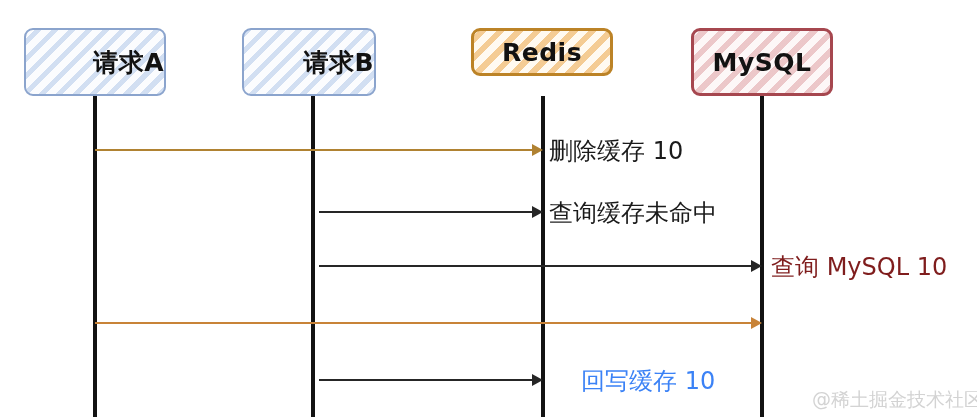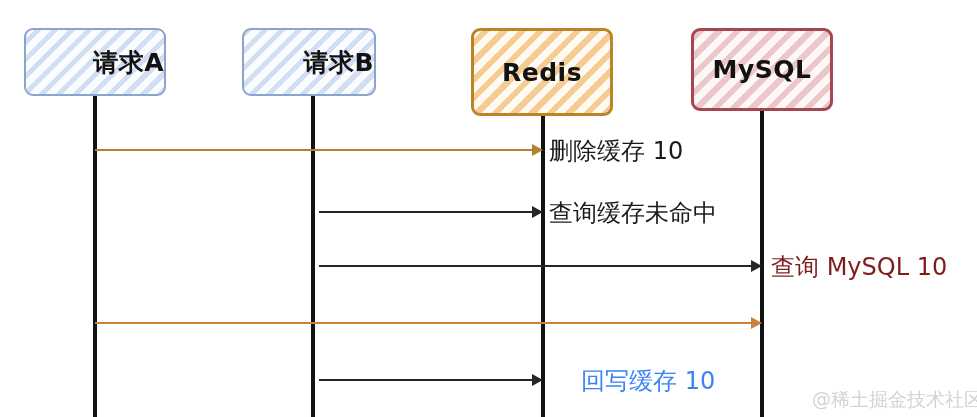--- a/index.html
+++ b/index.html
@@ -115,24 +115,24 @@
     <div class="lifeline" style="left: 93px; top: 96px; height: 321px; background: rgb(18, 18, 18);"></div>
     <div class="lifeline" style="left: 311px; top: 96px; height: 321px; background: rgb(18, 18, 18);"></div>
     <div class="lifeline" style="left: 541px; top: 96px; height: 321px; background: rgb(18, 18, 18);"></div>
     <div class="lifeline" style="left: 760px; top: 96px; height: 321px; background: rgb(18, 18, 18);"></div>
     <div class="participant p-blue" style="left: 24px; top: 28px; width: 142px; height: 68px;">
       <span class="plabel">请求A</span>
     </div>
     <div class="participant p-blue" style="left: 242px; top: 28px; width: 134px; height: 68px;">
       <span class="plabel">请求B</span>
     </div>
-    <div class="participant p-orange" style="left: 471px; top: 28px; width: 142px; height: 88px;">
+    <div class="participant p-orange" style="left: 471px; top: 28px; width: 142px; height: 48px;">
       <span class="plabel">Redis</span>
     </div>
-    <div class="participant p-red" style="left: 691px; top: 28px; width: 142px; height: 83px;">
+    <div class="participant p-red" style="left: 691px; top: 28px; width: 142px; height: 68px;">
       <span class="plabel">MySQL</span>
     </div>
     <div class="msg-line" style="left: 95px; top: 149px; width: 440px; border-top-color: rgb(176, 130, 50);"></div>
     <div class="msg-head" style="left: 532px; top: 144px; border-left-color: rgb(176, 130, 50);"></div>
     <div class="msg-label" style="left: 549px; top: 139px; color: rgb(26, 26, 26);">删除缓存 10</div>
     <div class="msg-line" style="left: 319px; top: 211px; width: 216px; border-top-color: rgb(38, 38, 38);"></div>
     <div class="msg-head" style="left: 532px; top: 206px; border-left-color: rgb(38, 38, 38);"></div>
     <div class="msg-label" style="left: 549px; top: 201px; color: rgb(26, 26, 26);">查询缓存未命中</div>
     <div class="msg-line" style="left: 319px; top: 265px; width: 435px; border-top-color: rgb(38, 38, 38);"></div>
     <div class="msg-head" style="left: 751px; top: 260px; border-left-color: rgb(38, 38, 38);"></div>

